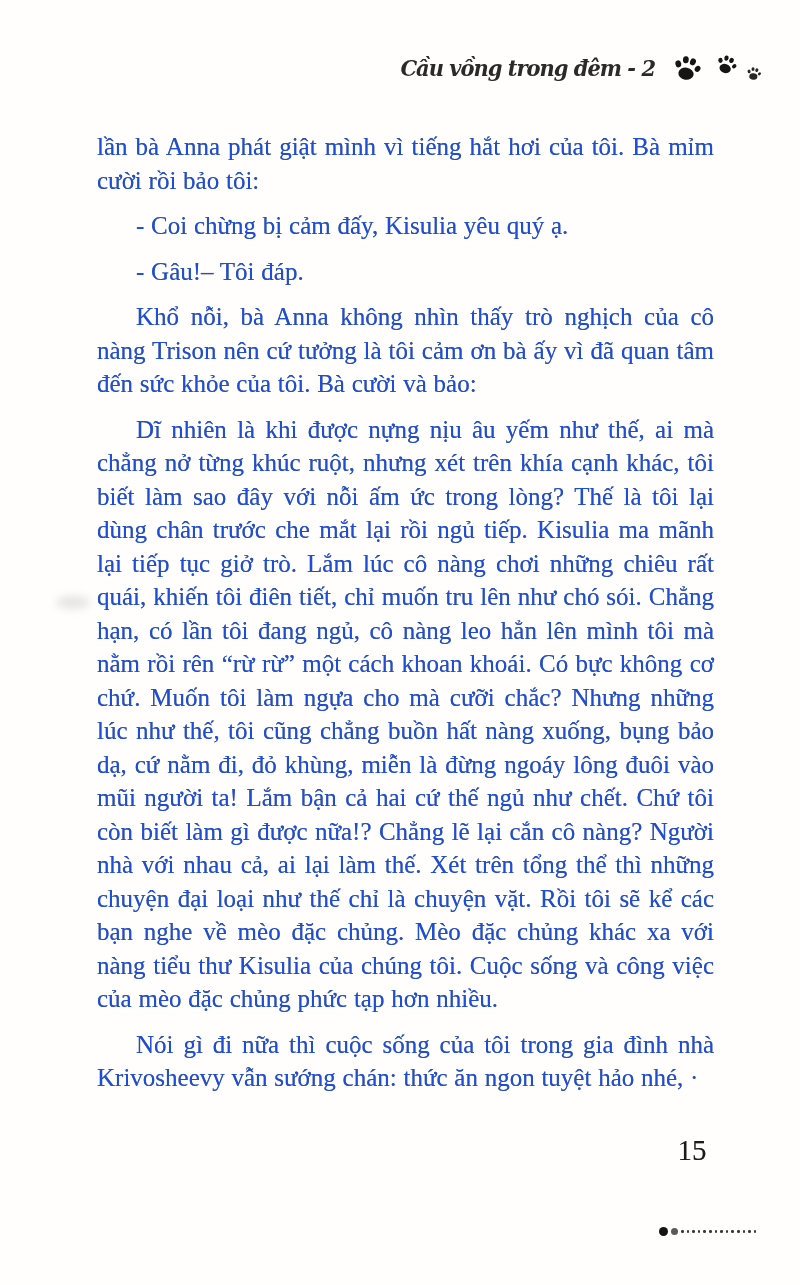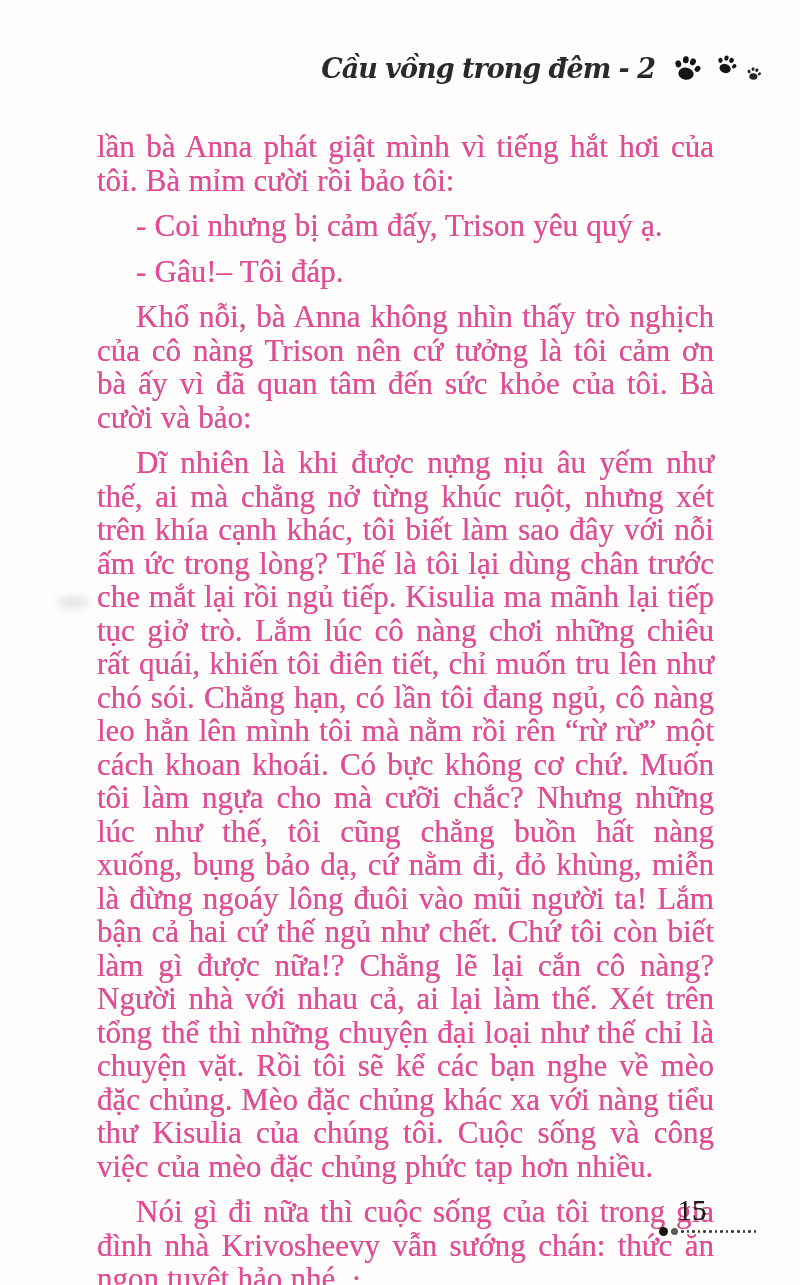--- a/index.html
+++ b/index.html
@@ -26,21 +26,21 @@
     width: 762px;
     display: flex;
     justify-content: flex-end;
     align-items: center;
     gap: 16px;
   }
   .head-title {
     font-family: "DejaVu Serif", serif;
     font-style: italic;
     font-weight: 700;
-    font-size: 27px;
+    font-size: 21px;
     letter-spacing: -1px;
     color: #2b2a28;
     transform: scaleY(1.02);
     white-space: nowrap;
   }
   .paws {
     display: flex;
     align-items: flex-end;
     gap: 9px;
   }
@@ -52,25 +52,25 @@
 
   
   .body-text {
     position: absolute;
     top: 130px;
     left: 97px;
     width: 617px;
   }
   .para {
     margin: 0 0 12px 0;
-    font-size: 31px;
+    font-size: 25px;
     line-height: 33.5px;
     text-align: justify;
     text-justify: inter-word;
-    color: #ec4899;
+    color: #1d4ed8;
     text-shadow: 0 0 0.5px rgba(32,31,29,.55);
     word-spacing: 0.5px;
   }
   .para.indent { text-indent: 39px; }
 
   
   .smudge {
     position: absolute;
     left: 56px;
     top: 596px;
@@ -78,21 +78,21 @@
     height: 13px;
     background: #d8d6d3;
     border-radius: 50%;
     filter: blur(4px);
     opacity: .65;
   }
 
   
   .page-number {
     position: absolute;
-    top: 1194px;
+    top: 1134px;
     left: 660px;
     width: 64px;
     text-align: center;
     font-size: 29px;
     color: #1c1b19;
     text-shadow: 0 0 0.5px rgba(28,27,25,.5);
   }
   .dot-row {
     position: absolute;
     top: 1227px;
@@ -143,21 +143,21 @@
           </svg>
       </span>
     </span>
   </div>
 
   <div class="smudge"></div>
 
   <main class="body-text">
     <div id="paragraphs">
         <p class="para">lần bà Anna phát giật mình vì tiếng hắt hơi của tôi. Bà mỉm cười rồi bảo tôi:</p>
-        <p class="para indent">- Coi nhưng bị cảm đấy, Trison yêu quý ạ.</p>
+        <p class="para indent">- Coi chừng bị cảm đấy, Kisulia yêu quý ạ.</p>
         <p class="para indent">- Gâu!– Tôi đáp.</p>
         <p class="para indent">Khổ nỗi, bà Anna không nhìn thấy trò nghịch của cô nàng Trison nên cứ tưởng là tôi cảm ơn bà ấy vì đã quan tâm đến sức khỏe của tôi. Bà cười và bảo:</p>
         <p class="para indent">Dĩ nhiên là khi được nựng nịu âu yếm như thế, ai mà chẳng nở từng khúc ruột, nhưng xét trên khía cạnh khác, tôi biết làm sao đây với nỗi ấm ức trong lòng? Thế là tôi lại dùng chân trước che mắt lại rồi ngủ tiếp. Kisulia ma mãnh lại tiếp tục giở trò. Lắm lúc cô nàng chơi những chiêu rất quái, khiến tôi điên tiết, chỉ muốn tru lên như chó sói. Chẳng hạn, có lần tôi đang ngủ, cô nàng leo hẳn lên mình tôi mà nằm rồi rên “rừ rừ” một cách khoan khoái. Có bực không cơ chứ. Muốn tôi làm ngựa cho mà cưỡi chắc? Nhưng những lúc như thế, tôi cũng chẳng buồn hất nàng xuống, bụng bảo dạ, cứ nằm đi, đỏ khùng, miễn là đừng ngoáy lông đuôi vào mũi người ta! Lắm bận cả hai cứ thế ngủ như chết. Chứ tôi còn biết làm gì được nữa!? Chẳng lẽ lại cắn cô nàng? Người nhà với nhau cả, ai lại làm thế. Xét trên tổng thể thì những chuyện đại loại như thế chỉ là chuyện vặt. Rồi tôi sẽ kể các bạn nghe về mèo đặc chủng. Mèo đặc chủng khác xa với nàng tiểu thư Kisulia của chúng tôi. Cuộc sống và công việc của mèo đặc chủng phức tạp hơn nhiều.</p>
         <p class="para indent">Nói gì đi nữa thì cuộc sống của tôi trong gia đình nhà Krivosheevy vẫn sướng chán: thức ăn ngon tuyệt hảo nhé, ·</p>
       </div>
   </main>
 
   <div class="page-number">15</div>
 
   <div class="dot-row">

